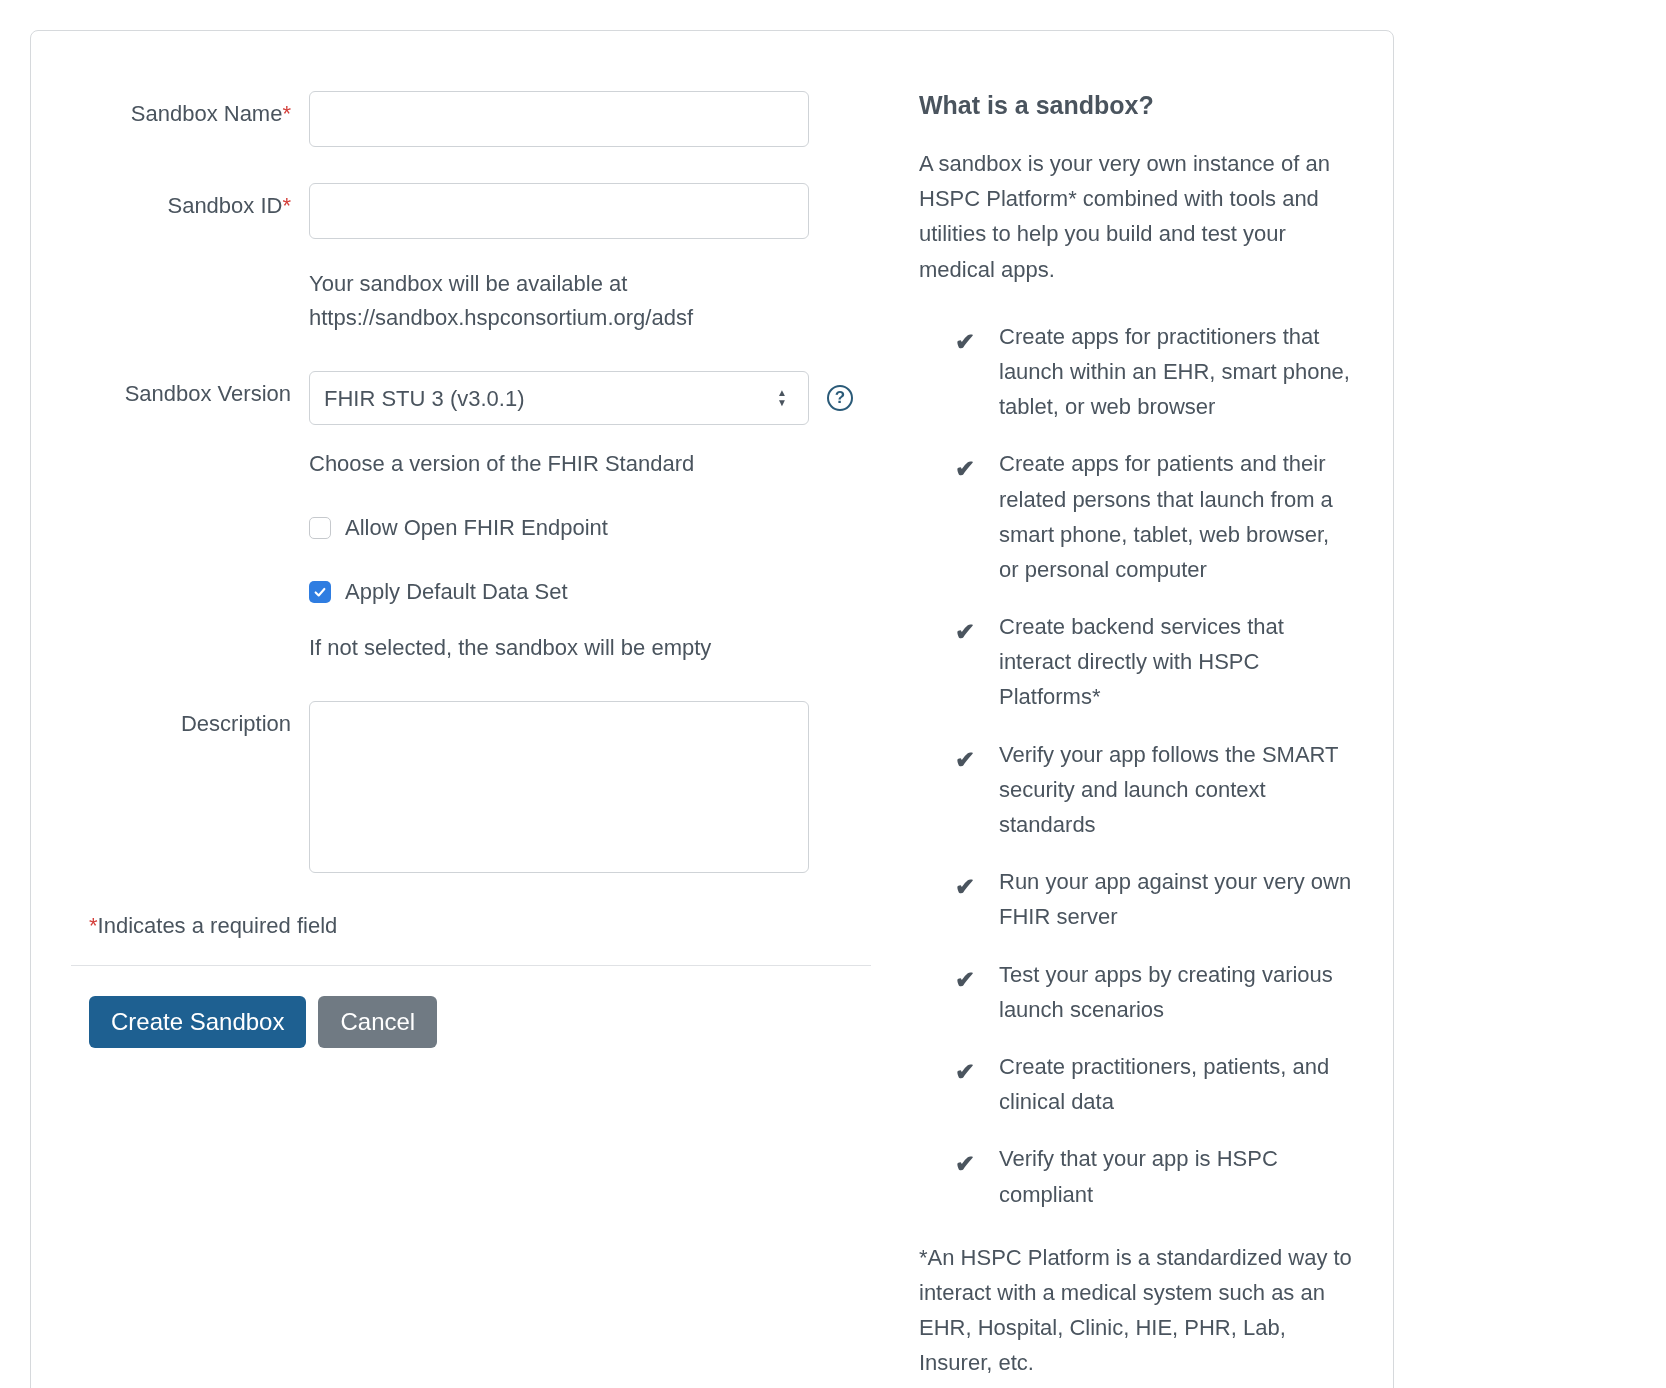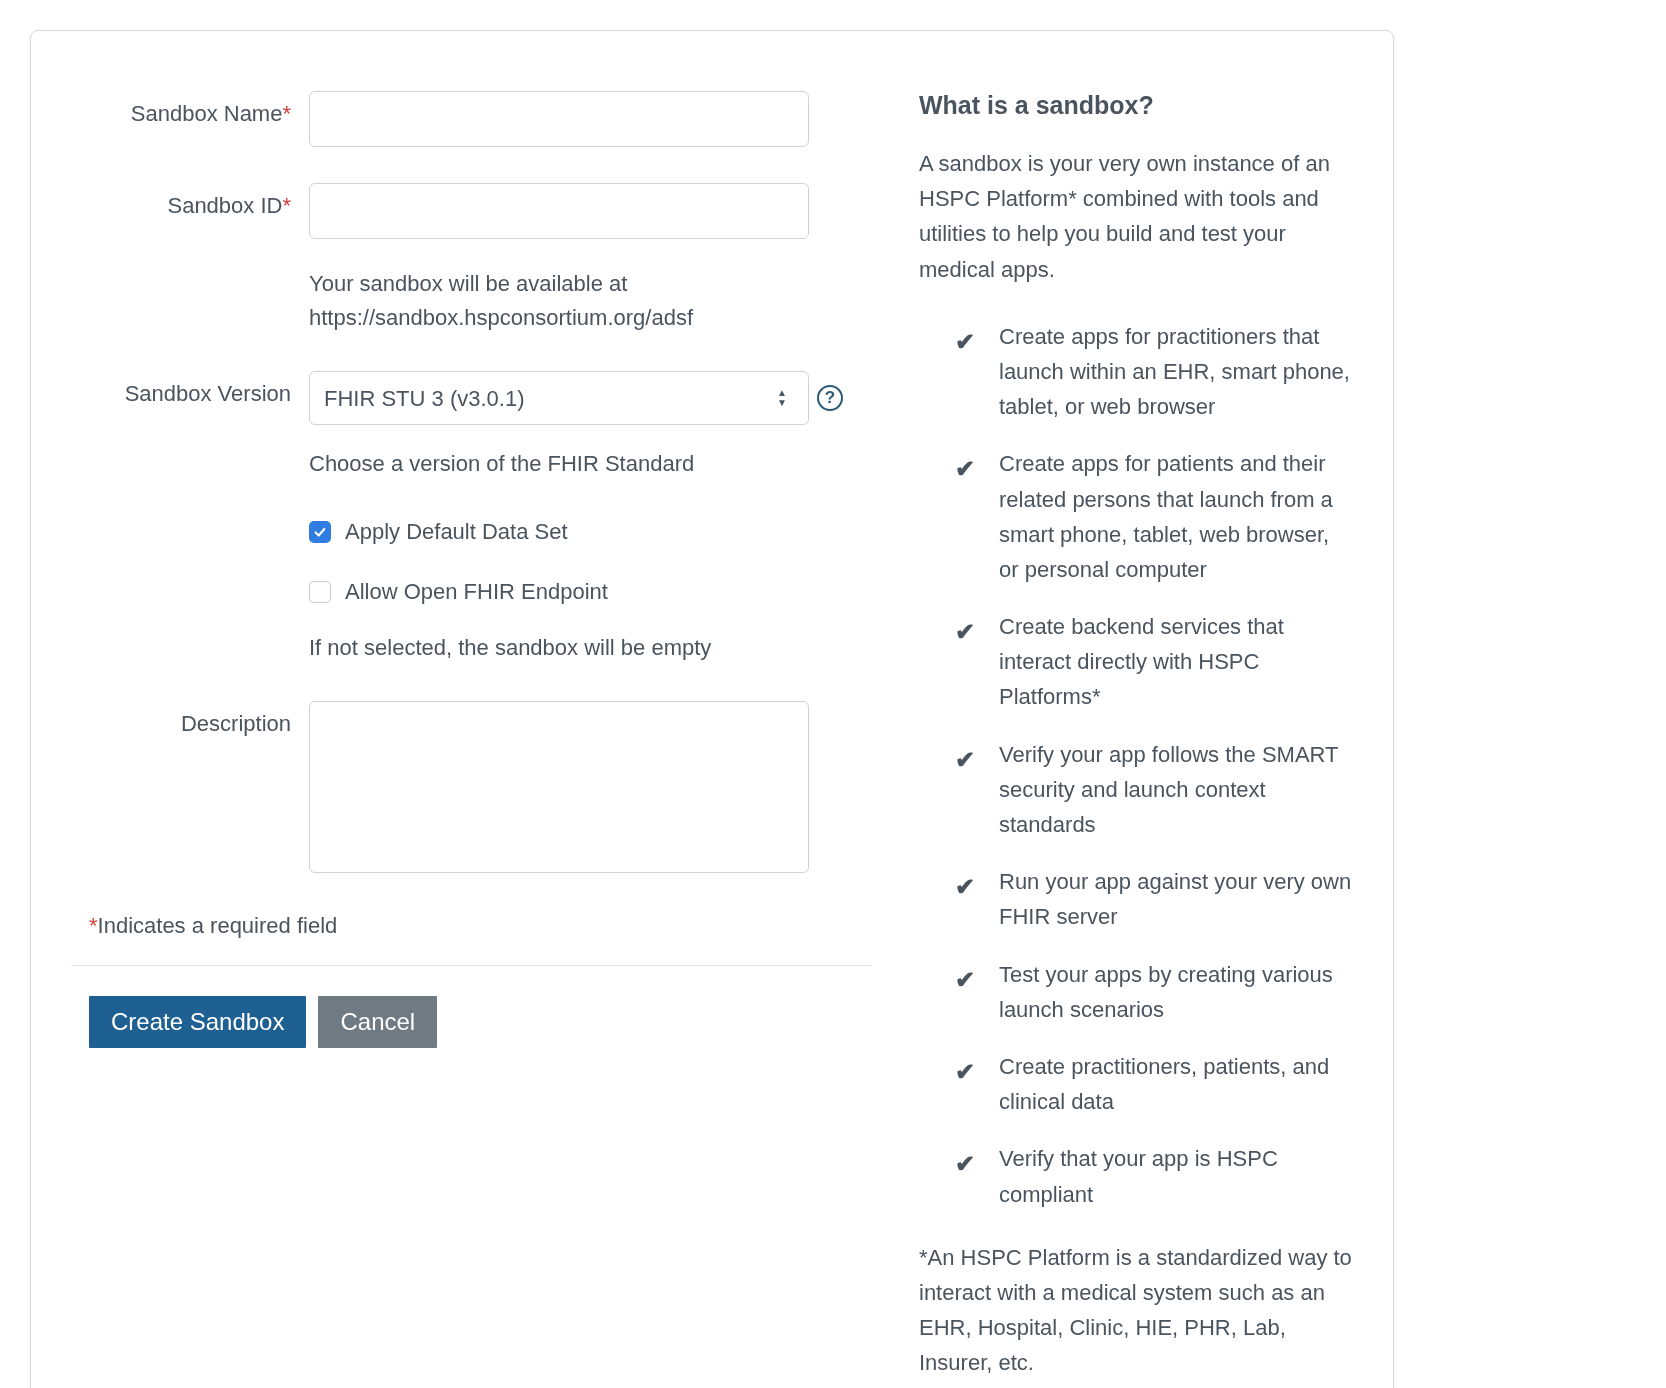--- a/index.html
+++ b/index.html
@@ -51,21 +51,21 @@
     border-radius: 6px;
     padding: 10px 14px;
     font-size: 22px;
     color: #4a545e;
     background: #fff;
   }
   .form-input { height: 56px; }
   .form-select-wrap {
     display: flex;
     align-items: center;
-    gap: 8px;
+    gap: 18px;
   }
   .form-select {
     height: 54px;
     appearance: none;
     -webkit-appearance: none;
     padding-right: 42px;
     position: relative;
   }
   .select-arrows {
     position: absolute;
@@ -146,21 +146,21 @@
     border: none;
     border-top: 1px solid #e0e2e5;
     margin: 26px 0 30px 0;
   }
   .button-row {
     display: flex;
     gap: 12px;
     margin-left: 18px;
   }
   .btn {
-    border-radius: 1px;
+    border-radius: 6px;
     padding: 12px 22px;
     font-size: 24px;
     color: #fff;
     border: none;
     cursor: pointer;
   }
   .btn-primary { background: #1e6091; }
   .btn-secondary { background: #707a83; }
 
   
@@ -243,32 +243,32 @@
               <span class="select-arrows">
                 <span>▲</span>
                   <span>▼</span>
               </span>
               <span class="help-icon-circle">
                   <span>?</span>
                 </span>
             </div>
             <div class="help-text">Choose a version of the FHIR Standard</div>
 
+            <div class="checkbox-row" style="margin-top:34px;">
+              <div class="fake-checkbox-unchecked"></div>
+              <label>Allow Open FHIR Endpoint</label>
+            </div>
+
             <div class="checkbox-row" style="margin-top:38px;">
               <div class="fake-checkbox-checked">
                 <svg viewBox="0 0 16 16">
                   <path fill="none" stroke="#fff" stroke-width="2.4" stroke-linecap="round" stroke-linejoin="round" d="M3 8.5 L6.5 12 L13 4.5"></path>
                 </svg>
               </div>
               <label>Apply Default Data Set</label>
-            </div>
-
-            <div class="checkbox-row" style="margin-top:34px;">
-              <div class="fake-checkbox-unchecked"></div>
-              <label>Allow Open FHIR Endpoint</label>
             </div>
             <div class="help-text" style="margin-top:18px;">If not selected, the sandbox will be empty</div>
           </div>
         </div>
 
         <div class="form-row">
           <div class="form-label">
             <span>Description</span>
           </div>
           <div class="form-control-col">

